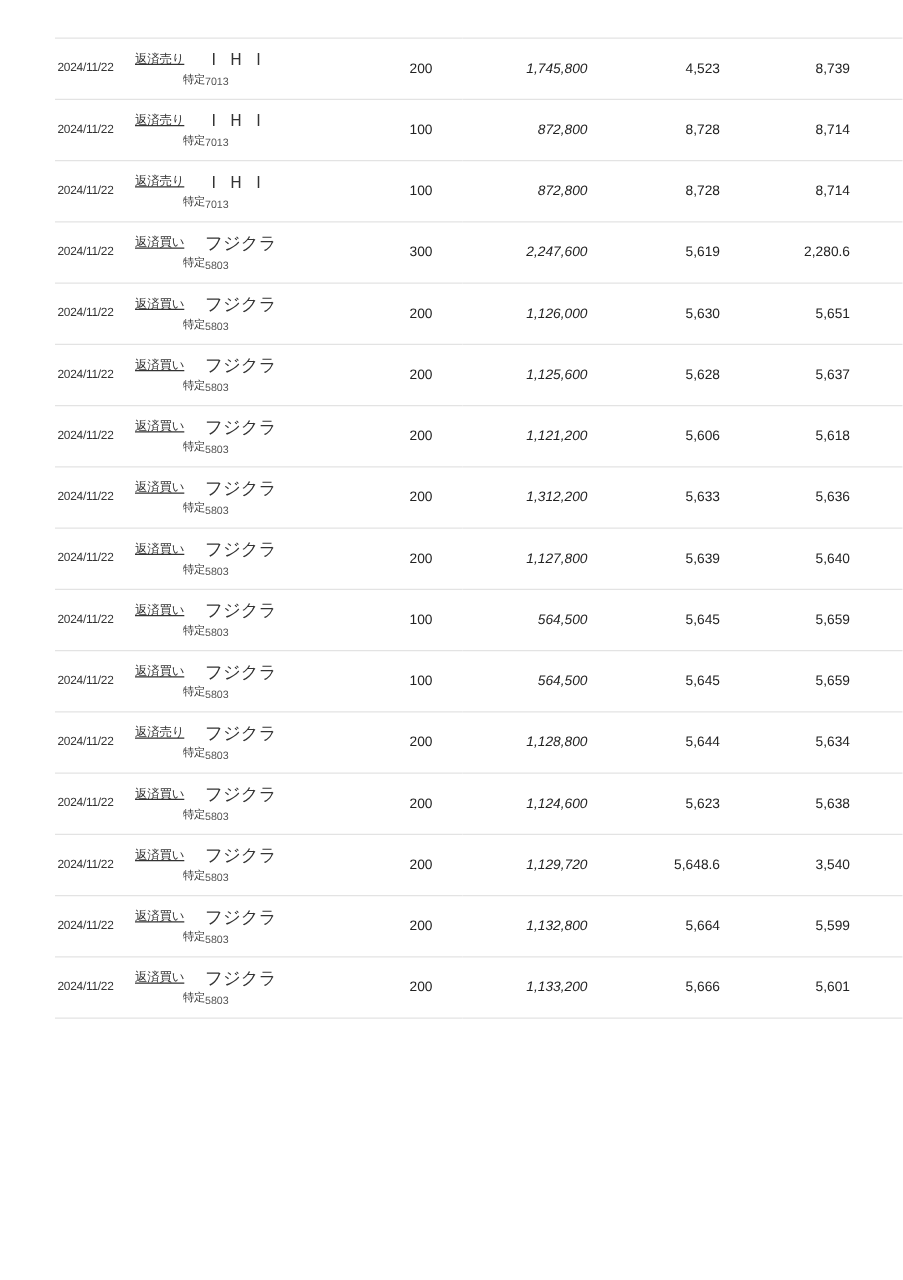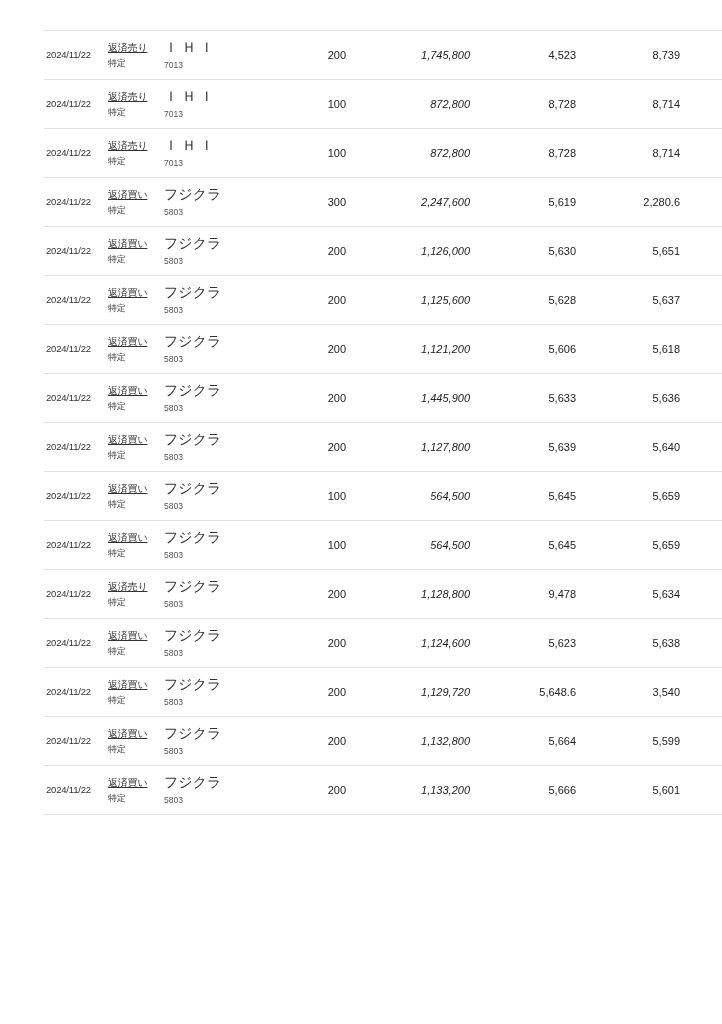--- a/index.html
+++ b/index.html
@@ -63,20 +63,21 @@
     white-space: nowrap;
     text-decoration: underline;
   }
   .type-sub {
     font-size: 9px;
     color: #333333;
     display: block;
     margin-top: 2px;
     letter-spacing: -0.2px;
     white-space: nowrap;
+    text-align: right;
   }
   .name-main {
     font-size: 14px;
     color: #333333;
     display: block;
     letter-spacing: 0px;
     white-space: nowrap;
   }
   .name-code {
     font-size: 8.5px;
@@ -213,21 +214,21 @@
           <td class="col-date"><span class="date-text">2024/11/22</span></td>
           <td class="col-type">
             <span class="type-main">返済買い</span>
             <span class="type-sub">特定</span>
           </td>
           <td class="col-name">
             <span class="name-main">フジクラ</span>
             <span class="name-code">5803</span>
           </td>
           <td class="col-qty"><span class="num">200</span></td>
-          <td class="col-amount"><span class="num">1,445,900</span></td>
+          <td class="col-amount"><span class="num">1,312,200</span></td>
           <td class="col-price1"><span class="num">5,633</span></td>
           <td class="col-price2"><span class="num">5,636</span></td>
           <td class="col-pl"></td>
         </tr>
         <tr class="trade-row">
           <td class="col-date"><span class="date-text">2024/11/22</span></td>
           <td class="col-type">
             <span class="type-main">返済買い</span>
             <span class="type-sub">特定</span>
           </td>
@@ -278,21 +279,21 @@
           <td class="col-type">
             <span class="type-main">返済売り</span>
             <span class="type-sub">特定</span>
           </td>
           <td class="col-name">
             <span class="name-main">フジクラ</span>
             <span class="name-code">5803</span>
           </td>
           <td class="col-qty"><span class="num">200</span></td>
           <td class="col-amount"><span class="num">1,128,800</span></td>
-          <td class="col-price1"><span class="num">9,478</span></td>
+          <td class="col-price1"><span class="num">5,644</span></td>
           <td class="col-price2"><span class="num">5,634</span></td>
           <td class="col-pl"></td>
         </tr>
         <tr class="trade-row">
           <td class="col-date"><span class="date-text">2024/11/22</span></td>
           <td class="col-type">
             <span class="type-main">返済買い</span>
             <span class="type-sub">特定</span>
           </td>
           <td class="col-name">

